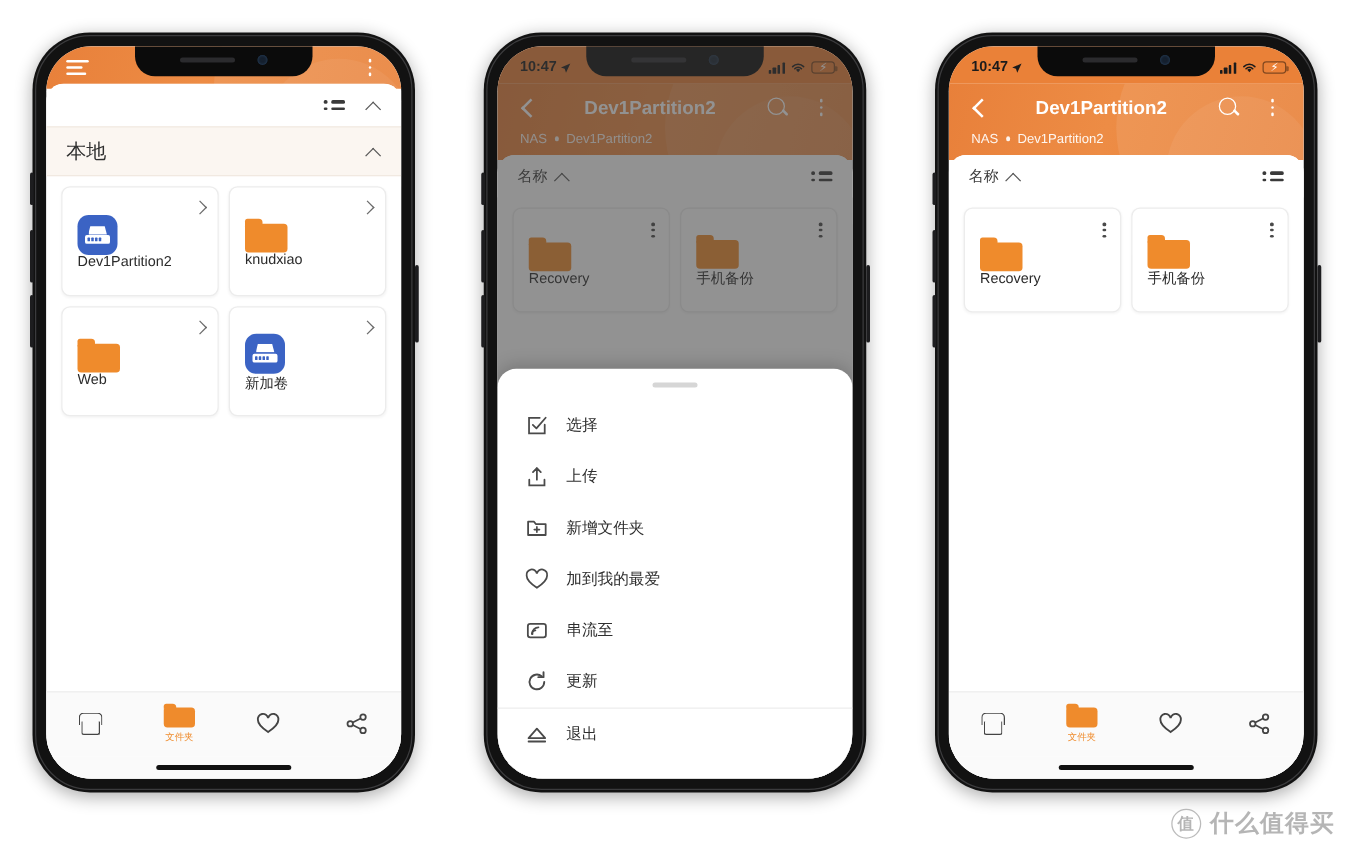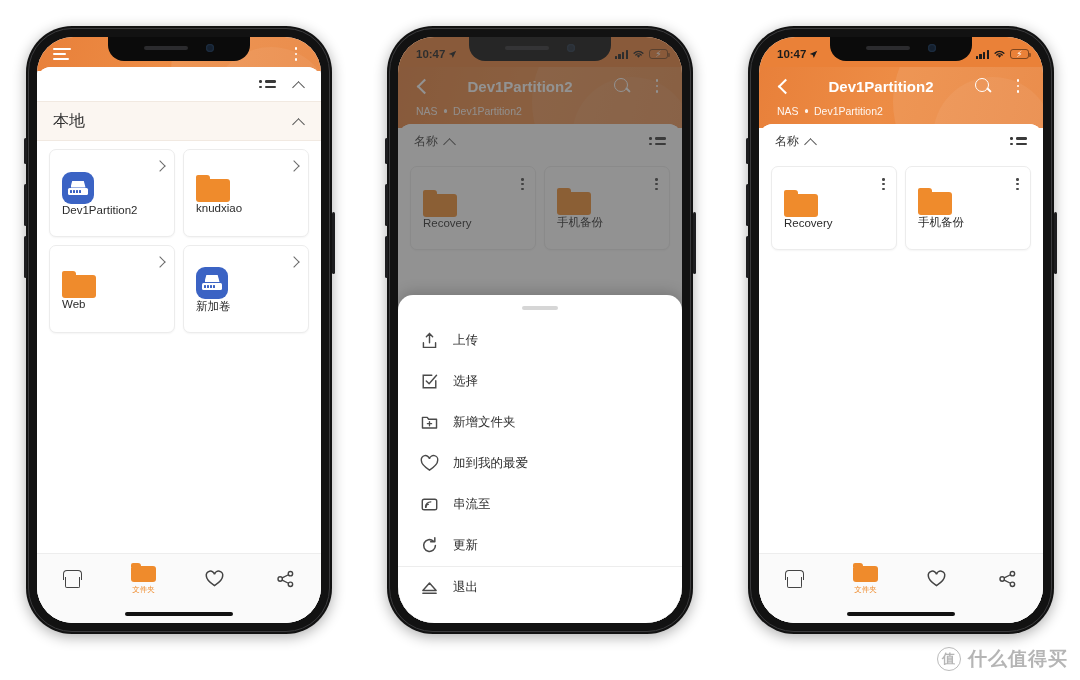--- a/index.html
+++ b/index.html
@@ -471,32 +471,32 @@
           </div>
       </div>
 
       <div class="dim"></div>
 
       <div class="sheet">
         <div class="sheet-handle"></div>
 
         <div class="sheet-item">
           <svg class="si-ico" viewBox="0 0 20 20">
+            <path d="M16.6 9.2 L16.6 16.6 L3.4 16.6 L3.4 3.4 L12.4 3.4" stroke="#4a4a4a" stroke-width="1.5" fill="none" stroke-linecap="round"></path>
+            <path d="M6.6 9.4 L9.6 12.3 L17.4 3.4" stroke="#4a4a4a" stroke-width="1.5" fill="none" stroke-linecap="round" stroke-linejoin="round"></path>
+          </svg>
+          <span>选择</span>
+        </div>
+
+        <div class="sheet-item">
+          <svg class="si-ico" viewBox="0 0 20 20">
             <path d="M10 2.6 L10 12.4 M10 2.6 L6.7 6 M10 2.6 L13.3 6" stroke="#4a4a4a" stroke-width="1.5" fill="none" stroke-linecap="round"></path>
             <path d="M3.6 12.4 L3.6 17.2 L16.4 17.2 L16.4 12.4" stroke="#4a4a4a" stroke-width="1.5" fill="none" stroke-linecap="round"></path>
           </svg>
           <span>上传</span>
-        </div>
-
-        <div class="sheet-item">
-          <svg class="si-ico" viewBox="0 0 20 20">
-            <path d="M16.6 9.2 L16.6 16.6 L3.4 16.6 L3.4 3.4 L12.4 3.4" stroke="#4a4a4a" stroke-width="1.5" fill="none" stroke-linecap="round"></path>
-            <path d="M6.6 9.4 L9.6 12.3 L17.4 3.4" stroke="#4a4a4a" stroke-width="1.5" fill="none" stroke-linecap="round" stroke-linejoin="round"></path>
-          </svg>
-          <span>选择</span>
         </div>
 
         <div class="sheet-item">
           <svg class="si-ico" viewBox="0 0 20 20">
             <path d="M2.6 15.8 L2.6 4.6 L7.6 4.6 L9.1 6.6 L17.4 6.6 L17.4 15.8 Z" stroke="#4a4a4a" stroke-width="1.5" fill="none" stroke-linejoin="round"></path>
             <path d="M10 9 L10 13.4 M7.8 11.2 L12.2 11.2" stroke="#4a4a4a" stroke-width="1.4" stroke-linecap="round"></path>
           </svg>
           <span>新增文件夹</span>
         </div>
 

